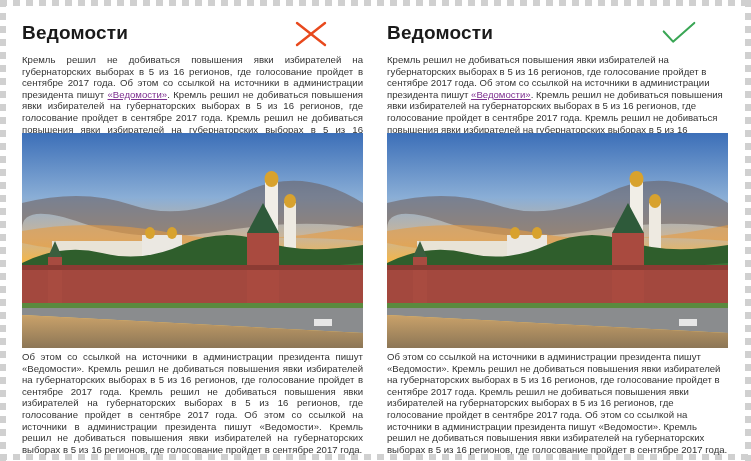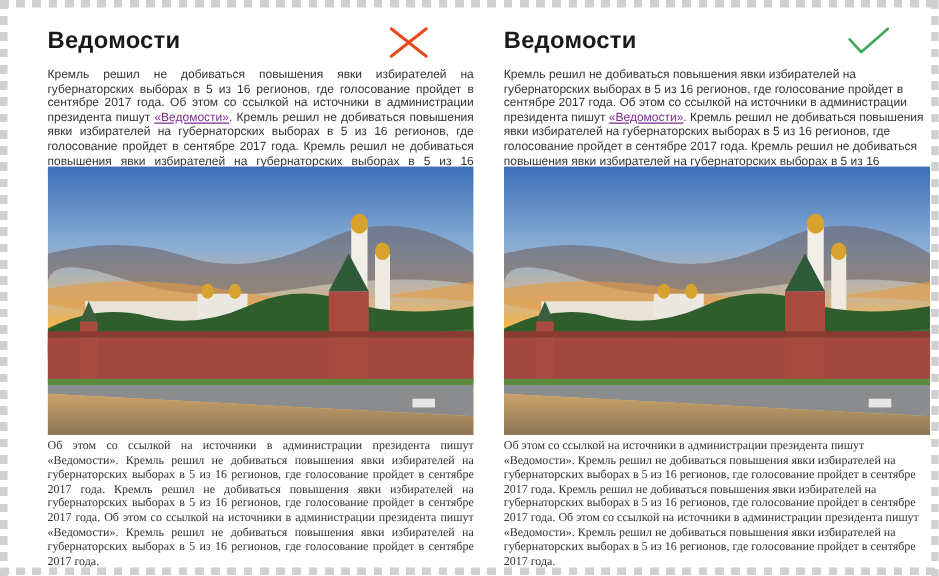--- a/index.html
+++ b/index.html
@@ -5,32 +5,32 @@
   html, body { margin:0; padding:0; background:#ffffff; }
   body { width:751px; height:461px; position:relative; overflow:hidden; font-family:"Liberation Sans", sans-serif; color:#222; }
   .border-top, .border-bottom { position:absolute; left:0; width:751px; height:6px;
     background-image: repeating-linear-gradient(90deg, #d0d0d0 0 7px, transparent 7px 13px); }
   .border-top { top:0; }
   .border-bottom { top:454px; }
   .border-left, .border-right { position:absolute; top:0; width:6px; height:461px;
     background-image: repeating-linear-gradient(180deg, #d0d0d0 0 7px, transparent 7px 13px); }
   .border-left { left:0; }
   .border-right { left:745px; }
-  .panel { position:absolute; top:0; width:350px; height:394px;margin-left:16px; }
+  .panel { position:absolute; top:0; width:350px; height:394px; }
   .panel.left { left:22px; }
   .panel.right { left:387px; }
   .title { position:absolute; top:22px; left:0; font-size:19px; font-weight:bold; color:#1a1a1a; margin:0; letter-spacing:0.2px; }
   .verdict { position:absolute; top:20px; width:34px; height:28px; }
   .panel.left .verdict { left:272px; }
   .panel.right .verdict { left:275px; }
   .para { position:absolute; left:0; font-size:9.6px; line-height:11.6px; color:#333; margin:0; }
   .panel.left .para { text-align:justify; width:341px; }
   .panel.right .para { text-align:left; width:341px; }
   .para.top { top:54px; }
-  .para.bottom { top:351px;font-family:Liberation Serif, serif; }
+  .para.bottom { top:351px; }
   .para a { color:#7b2d8e; }
   .photo { position:absolute; top:133px; left:0; width:341px; height:215px; overflow:hidden; }
   .photo svg { display:block; width:341px; height:215px; }
 </style>
 </head>
 <body>
 
 <div class="border-top"></div>
 <div class="border-bottom"></div>
 <div class="border-left"></div>

